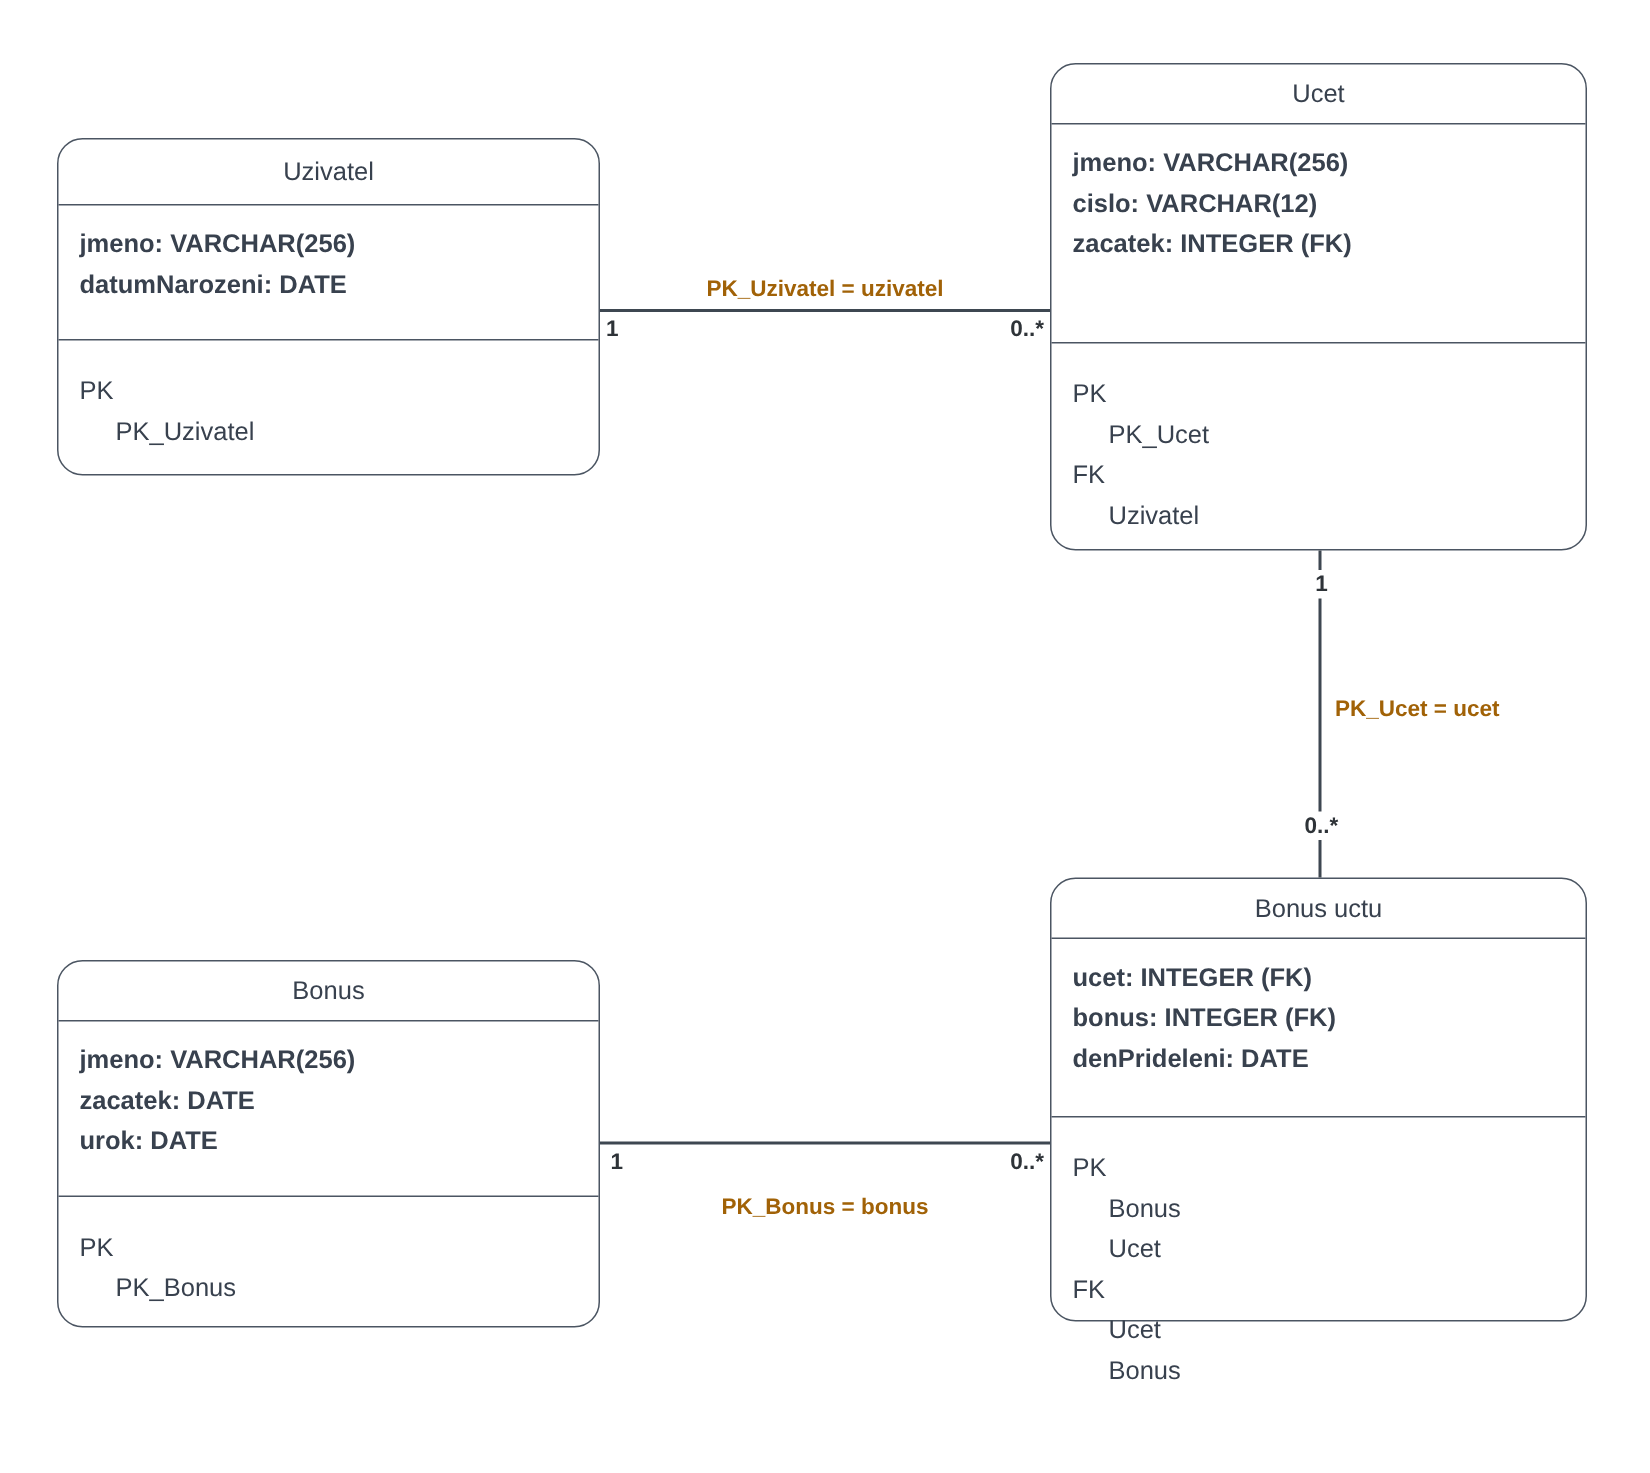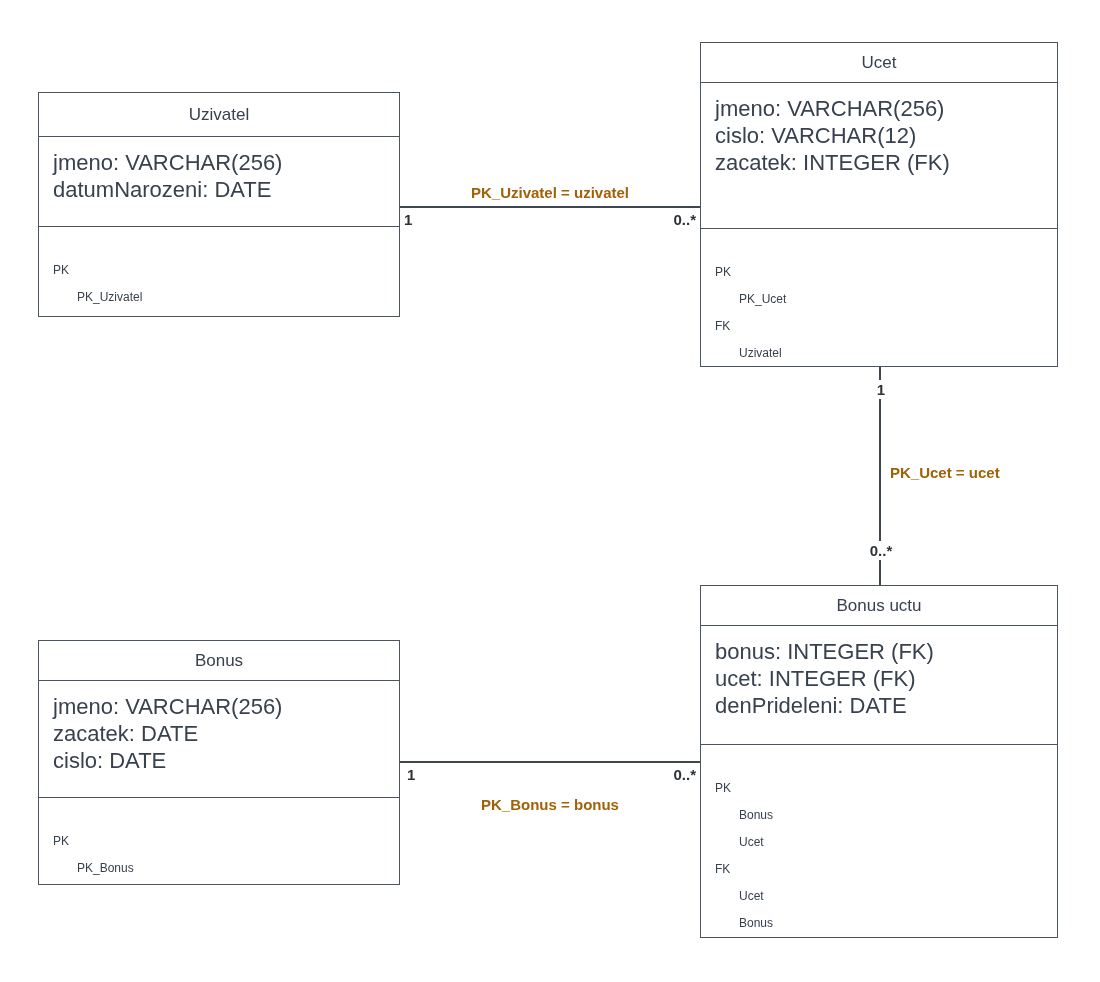--- a/index.html
+++ b/index.html
@@ -14,46 +14,47 @@
     background: #ffffff;
     font-family: "Liberation Sans", sans-serif;
     color: #38414e;
     overflow: hidden;
   }
   .entity {
     position: absolute;
     box-sizing: border-box;
     background: #ffffff;
     border: 1.5px solid #4b5562;
-    border-radius: 0;
+    border-radius: 17px;
     display: flex;
     flex-direction: column;
   }
   .entity-title {
     box-sizing: border-box;
     flex: 0 0 auto;
     display: flex;
     align-items: center;
     justify-content: center;
     border-bottom: 1.5px solid #4b5562;
     font-size: 17px;
   }
   .entity-attrs {
     box-sizing: border-box;
     flex: 0 0 auto;
     padding: 12px 14px 0 14px;
-    font-size: 22px;
+    font-size: 17px;
     line-height: 27px;
+    font-weight: bold;
   }
   .entity-keys {
     box-sizing: border-box;
     flex: 1 1 auto;
     border-top: 1.5px solid #4b5562;
-    padding: 30px 14px 0 14px;
-    font-size: 12px;
+    padding: 20px 14px 0 14px;
+    font-size: 17px;
     line-height: 27px;
   }
   .row { white-space: nowrap; }
   .row.indent { padding-left: 24px; }
   .edge-h {
     position: absolute;
     border-top: 2px solid #3e4751;
     height: 0;
   }
   .edge-v {
@@ -113,33 +114,33 @@
       <div class="row">FK</div>
       <div class="row indent">Uzivatel</div>
     </div>
   </div>
 
   <div class="entity" style="left:38px; top:640px; width:362px; height:245px;">
     <div class="entity-title" style="height:40px">Bonus</div>
     <div class="entity-attrs" style="height:116px">
       <div class="row">jmeno: VARCHAR(256)</div>
       <div class="row">zacatek: DATE</div>
-      <div class="row">cislo: DATE</div>
+      <div class="row">urok: DATE</div>
     </div>
     <div class="entity-keys">
       <div class="row">PK</div>
       <div class="row indent">PK_Bonus</div>
     </div>
   </div>
 
-  <div class="entity" style="left:700px; top:585px; width:358px; height:353px;">
+  <div class="entity" style="left:700px; top:585px; width:358px; height:296px;">
     <div class="entity-title" style="height:40px">Bonus uctu</div>
     <div class="entity-attrs" style="height:118px">
+      <div class="row">ucet: INTEGER (FK)</div>
       <div class="row">bonus: INTEGER (FK)</div>
-      <div class="row">ucet: INTEGER (FK)</div>
       <div class="row">denPrideleni: DATE</div>
     </div>
     <div class="entity-keys">
       <div class="row">PK</div>
       <div class="row indent">Bonus</div>
       <div class="row indent">Ucet</div>
       <div class="row">FK</div>
       <div class="row indent">Ucet</div>
       <div class="row indent">Bonus</div>
     </div>

